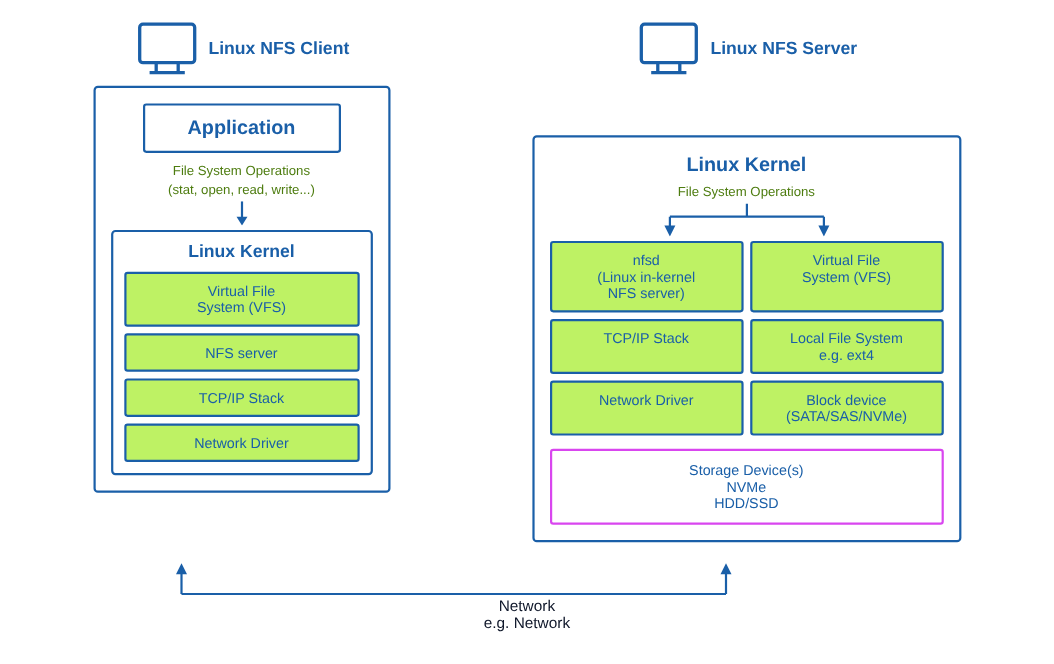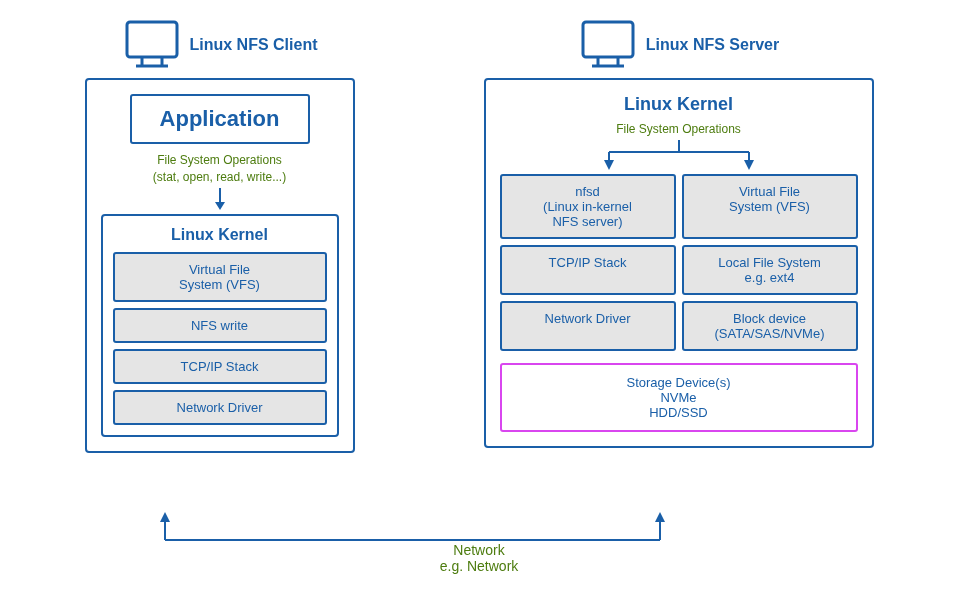--- a/index.html
+++ b/index.html
@@ -62,35 +62,35 @@
 
     
     .comp-box {
       border: 2px solid #1a5fa8;
       border-radius: 3px;
       padding: 8px 12px;
       text-align: center;
       color: #1a5fa8;
       font-size: 13px;
       margin-bottom: 6px;
-      background: #e5e5e5;
+      background: #bef264;
     }
 
     .comp-box:last-child {
       margin-bottom: 0;
     }
 
     
     .app-box {
       border: 2px solid #1a5fa8;
       border-radius: 3px;
       padding: 10px 20px;
       text-align: center;
       color: #1a5fa8;
-      font-size: 22px;
+      font-size: 18px;
       font-weight: bold;
       margin-bottom: 4px;
       background: #fff;
       width: 180px;
     }
 
     
     .left-outer {
       width: 270px;
       padding: 14px 14px 14px 14px;
@@ -155,21 +155,21 @@
       text-align: center;
       line-height: 1.4;
       margin: 4px 0 2px 0;
     }
 
     .network-label {
       position: absolute;
       bottom: 30px;
       left: 50%;
       transform: translateX(-50%);
-      color: #4d7c0f;
+      color: #0f172a;
       font-size: 14px;
       text-align: center;
       font-weight: normal;
     }
 
     
     .down-arrow-inline {
       display: flex;
       justify-content: center;
       margin: 2px 0;
@@ -206,28 +206,28 @@
       <div class="down-arrow-inline">
         <svg width="20" height="22" viewBox="0 0 20 22">
           <line x1="10" y1="0" x2="10" y2="16" stroke="#1a5fa8" stroke-width="2"></line>
           <polygon points="10,22 5,14 15,14" fill="#1a5fa8"></polygon>
         </svg>
       </div>
 
       <div class="left-kernel-box">
         <div class="kernel-label">Linux Kernel</div>
         <div class="comp-box">Virtual File<br>System (VFS)</div>
-        <div class="comp-box">NFS write</div>
+        <div class="comp-box">NFS server</div>
         <div class="comp-box">TCP/IP Stack</div>
         <div class="comp-box">Network Driver</div>
       </div>
     </div>
   </div>
 
-  <div class="side" style="margin-top:10px;">
+  <div class="side" style="margin-top:10px;gap:45px;">
 
     <div class="monitor-row">
       <svg width="60" height="50" viewBox="0 0 60 50">
         <rect x="5" y="2" width="50" height="35" rx="3" ry="3" fill="none" stroke="#1a5fa8" stroke-width="3"></rect>
         <line x1="20" y1="37" x2="20" y2="46" stroke="#1a5fa8" stroke-width="3"></line>
         <line x1="40" y1="37" x2="40" y2="46" stroke="#1a5fa8" stroke-width="3"></line>
         <line x1="14" y1="46" x2="46" y2="46" stroke="#1a5fa8" stroke-width="3"></line>
       </svg>
       <span class="monitor-label">Linux NFS Server</span>
     </div>

